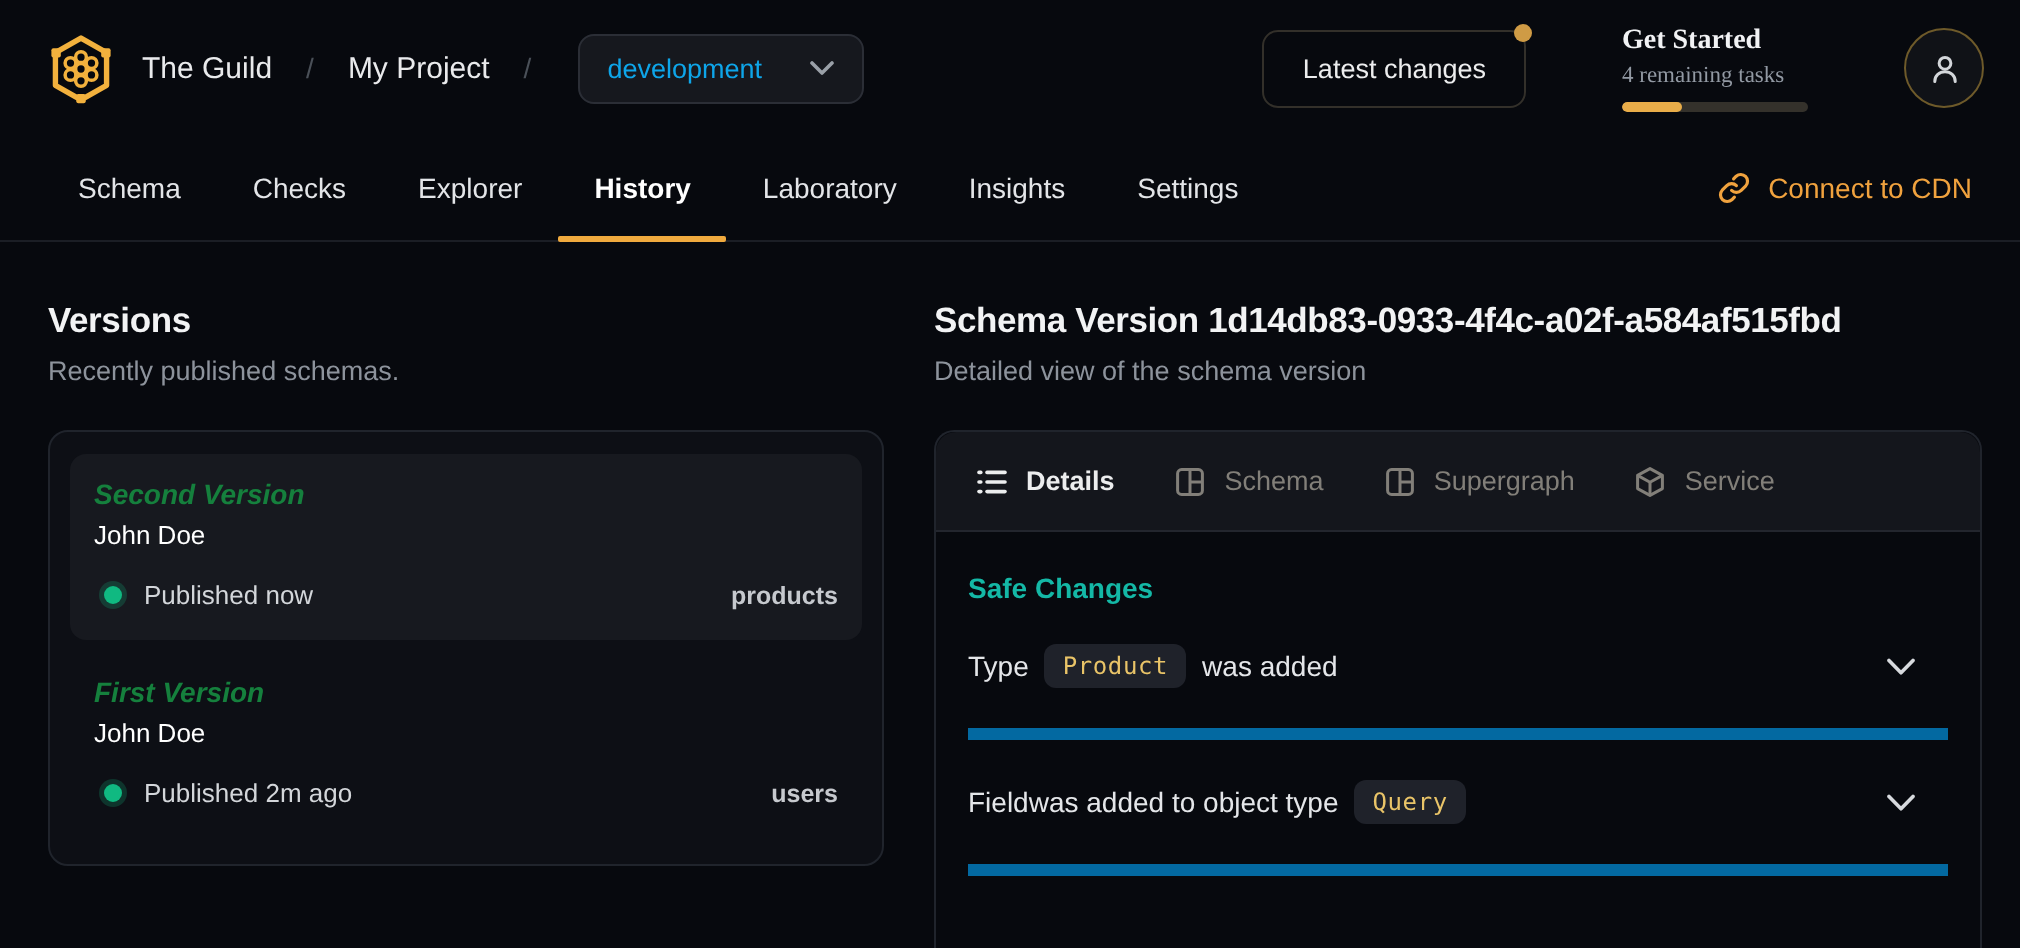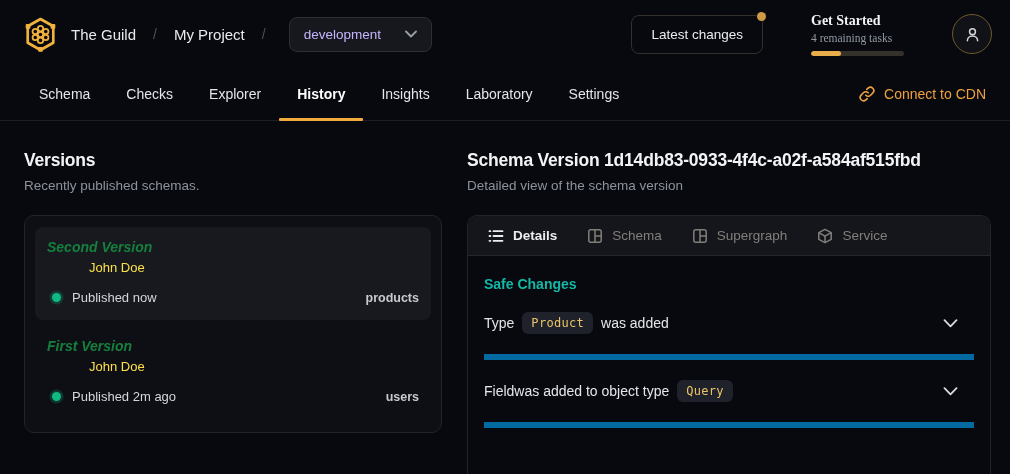--- a/index.html
+++ b/index.html
@@ -13,21 +13,21 @@
   }
   
   .header { height:68px; display:flex; align-items:center; padding:0 18px 0 24px; }
   .brand { display:flex; align-items:center; gap:14px; }
   .logo-svg { display:block; }
   .crumb-name { font-size:15px; font-weight:500; color:#e9eaec; cursor:pointer; }
   .crumb-sep { color:#4a5058; font-size:14px; margin:0 3px; }
   .env-select {
     margin-left:6px; display:flex; align-items:center; gap:24px;
     background:#16181e; border:1px solid #2b2e36; border-radius:8px;
-    padding:9px 14px; font-size:13.5px; color:#c4b5fd; cursor:pointer;
+    padding:9px 14px; font-size:13.5px; color:#0ea5e9; cursor:pointer;
   }
   .header-right { margin-left:auto; display:flex; align-items:center; gap:48px; }
   .latest-btn {
     position:relative; background:transparent; border:1px solid #33302a;
     border-radius:8px; padding:11px 19px; color:#ecedee; font-size:13.5px;
     font-family:inherit; cursor:pointer;
   }
   .latest-dot { position:absolute; top:-4px; right:-4px; width:9px; height:9px; border-radius:50%; background:#cf9b45; }
   .get-started { width:93px; cursor:pointer;font-family:Liberation Serif, serif; }
   .gs-title { font-size:14px; font-weight:600; color:#f1f2f4; }
@@ -56,29 +56,29 @@
   .left-col { width:418px; flex:none; }
   .right-col { width:524px; flex:none; margin-left:25px; }
   .panel-title { font-size:17.5px; font-weight:700; letter-spacing:-0.2px; color:#f2f3f4; }
   .panel-sub { margin-top:7px; font-size:13.5px; color:#8d939c; }
   
   .versions-card { margin-top:22px; background:#0d0f15; border:1px solid #20242c; border-radius:10px; padding:11px 10px 13px; }
   .version-item { border-radius:8px; padding:12px 12px 15px; cursor:pointer; }
   .version-item.selected { background:#17191f; }
   .version-item + .version-item { margin-top:6px; }
   .vi-name { font-size:14px; font-weight:600; color:#15803d;font-style:italic; }
-  .vi-author { margin-top:5px; font-size:13px; color:#fde047;margin-left:42px; }
+  .vi-author { margin-top:5px; font-size:13px; color:#ffffff; }
   .vi-row { margin-top:15px; display:flex; align-items:center; }
   .vi-dot { width:9px; height:9px; border-radius:50%; background:#10b981; box-shadow:0 0 0 2.5px rgba(16,185,129,.22); margin:0 11px 0 5px; flex:none; }
   .vi-status { font-size:13px; color:#d3d6da; }
   .vi-service { margin-left:auto; font-size:12.5px; font-weight:700; color:#c6c9ce; }
   
   .detail-box { margin-top:22px; border:1px solid #20242c; border-radius:10px 10px 0 0; border-bottom:none; height:400px; }
   .detail-tabs {
-    height:40px; background:#14161c; border-bottom:1px solid #23262e;
+    height:50px; background:#14161c; border-bottom:1px solid #23262e;
     border-radius:10px 10px 0 0; display:flex; align-items:center; padding:0 20px; gap:30px;
   }
   .dtab { display:flex; align-items:center; gap:9px; font-size:13.5px; color:#827f79; cursor:pointer; }
   .dtab.active { color:#ecedee; font-weight:600; }
   .dtab svg { flex:none; }
   .detail-content { padding:20px 16px 0; }
   .section-title { font-size:14px; font-weight:700; color:#14b8a6; }
   .change-row {
     display:flex; align-items:center; border-bottom:6px solid #0369a1;
     padding:20px 0; font-size:14px; color:#e4e6e9; cursor:pointer;
@@ -157,24 +157,24 @@
       <div class="nav-tab">
     <span>Checks</span>
   </div>
       <div class="nav-tab">
     <span>Explorer</span>
   </div>
       <div class="nav-tab active">
     <span>History</span>
   </div>
       <div class="nav-tab">
+    <span>Laboratory</span>
+  </div>
+      <div class="nav-tab">
     <span>Insights</span>
-  </div>
-      <div class="nav-tab">
-    <span>Laboratory</span>
   </div>
       <div class="nav-tab">
     <span>Settings</span>
   </div>
     </div>
   <div class="connect-cdn">
     <span style="display:flex;">
       <svg width="16" height="16" viewBox="0 0 16 16" fill="none" stroke="currentColor" stroke-width="1.6" stroke-linecap="round" stroke-linejoin="round">
         <path d="M6.8 9.2 a3.4 3.4 0 0 0 4.8 0 l2.3-2.3 a3.4 3.4 0 0 0 -4.8-4.8 L7.8 3.4"></path>
         <path d="M9.2 6.8 a3.4 3.4 0 0 0 -4.8 0 L2.1 9.1 a3.4 3.4 0 0 0 4.8 4.8 L8.2 12.6"></path>

